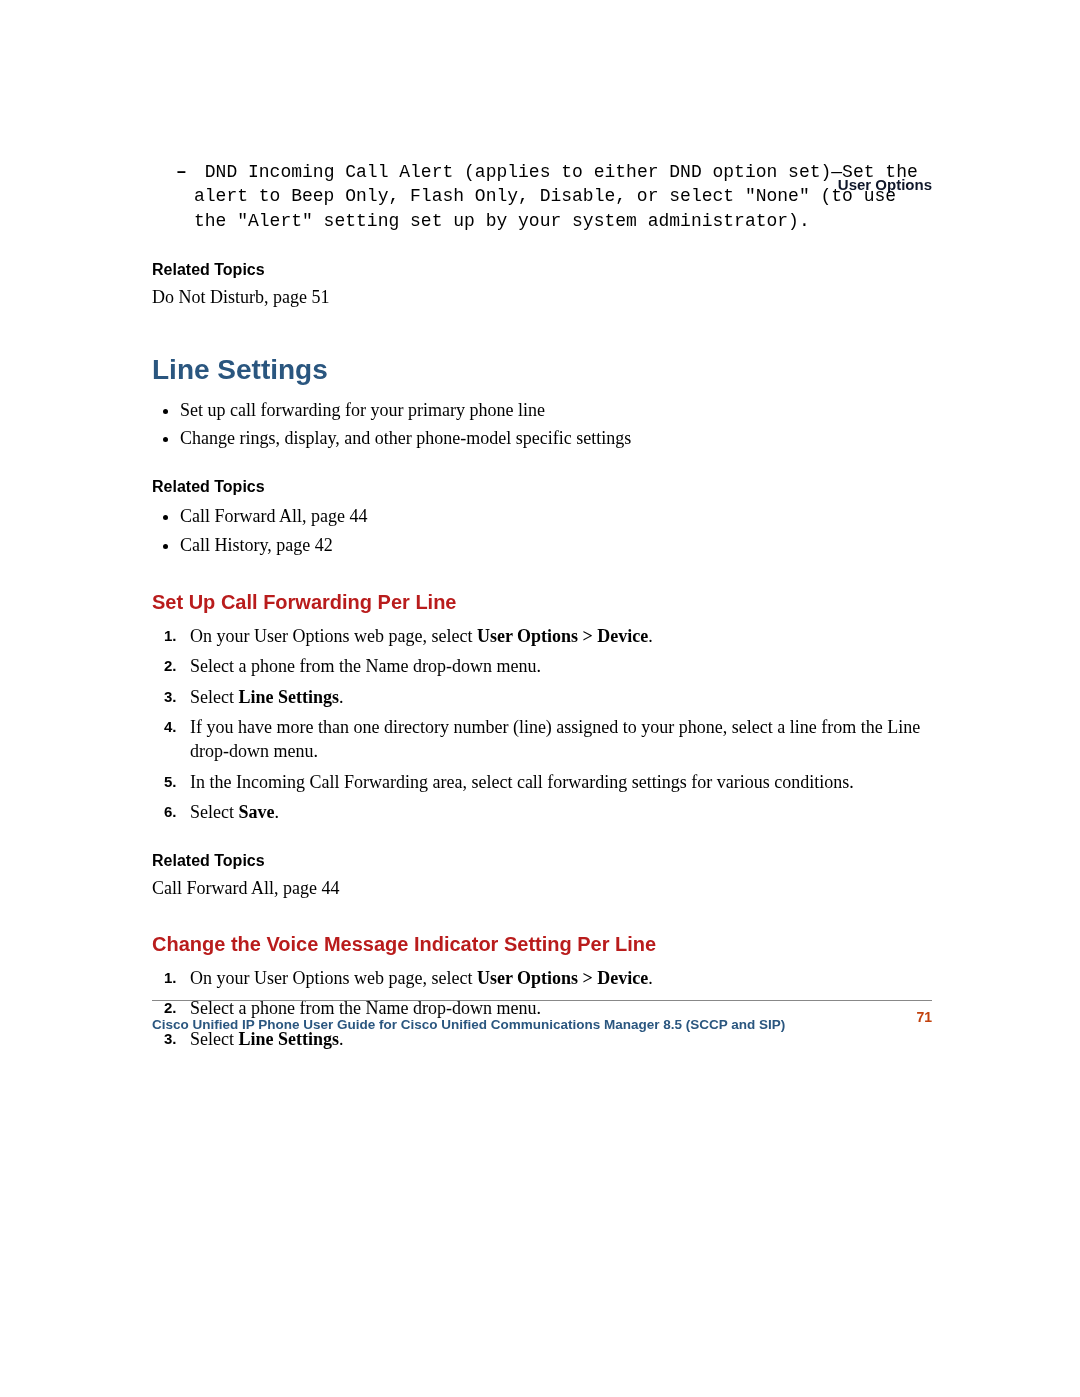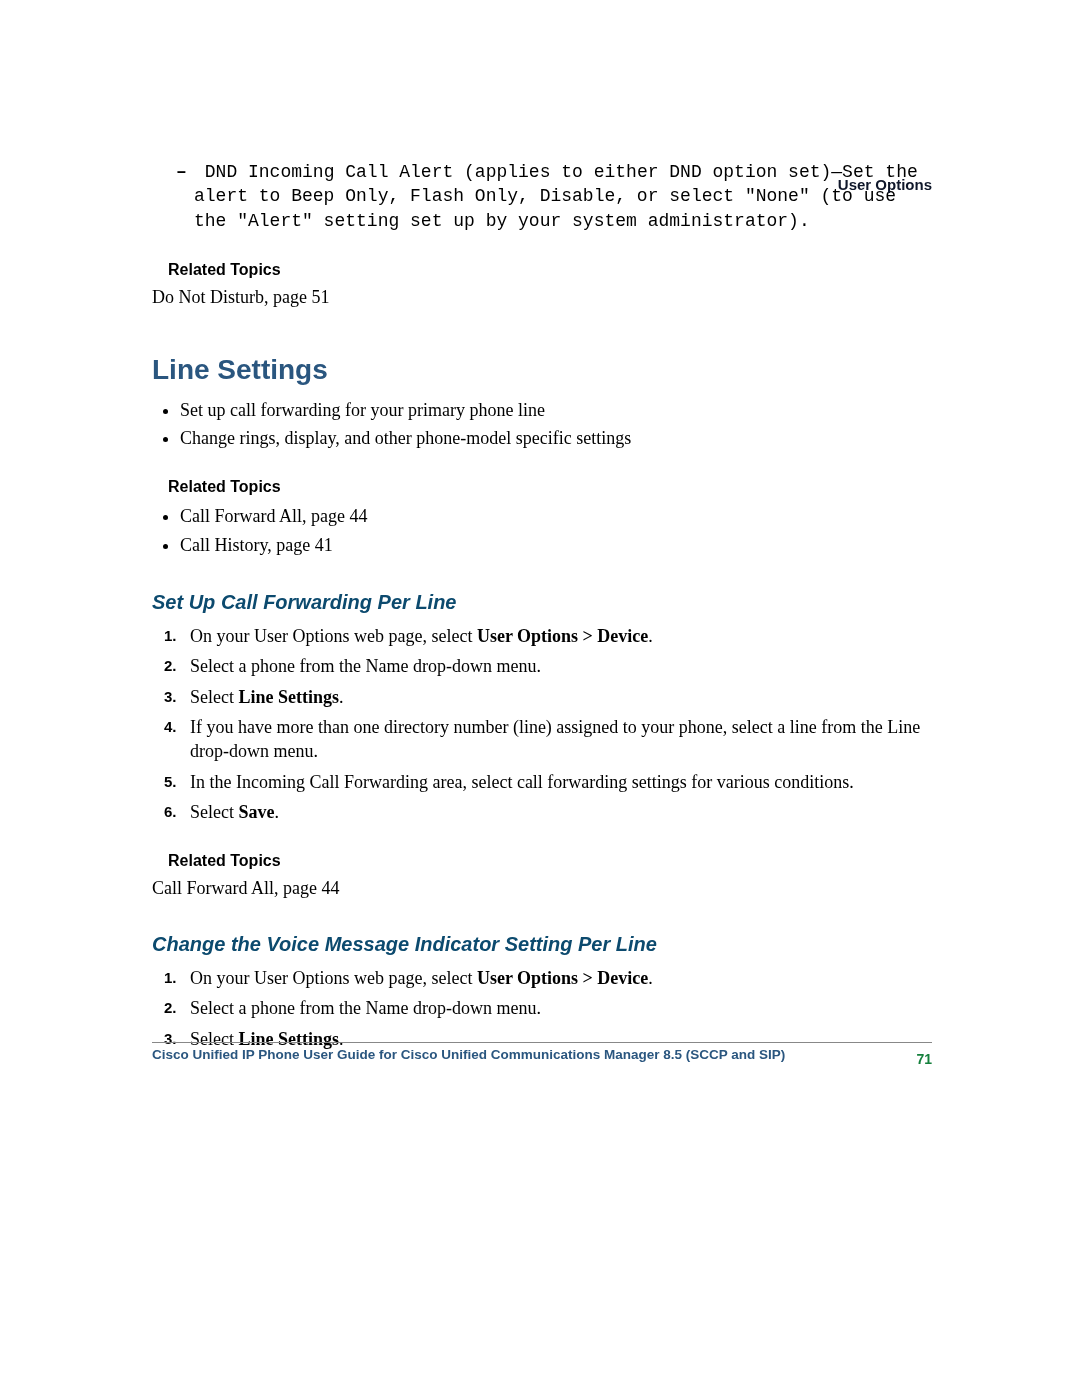--- a/index.html
+++ b/index.html
@@ -38,41 +38,39 @@
     width: 18px;
     margin-left: -18px;
     font-weight: bold;
   }
   .related-heading {
     font-family: Arial, Helvetica, sans-serif;
     font-weight: bold;
     font-size: 16px;
     margin-top: 28px;
     margin-bottom: 8px;
-    margin-left: 16px;
   }
   .link {
     color: #000000;
   }
   h2.section-title {
     font-family: Arial, Helvetica, sans-serif;
     font-weight: bold;
     font-size: 28px;
     color: #2a567f;
     margin-top: 46px;
     margin-bottom: 12px;
   }
   h3.subsection-title {
     font-family: Arial, Helvetica, sans-serif;
     font-weight: bold;
     font-size: 20px;
-    color: #0c4a6e;
+    color: #b91c1c;
     margin-top: 34px;
     margin-bottom: 10px;
-    font-style: italic;
   }
   p.body {
     margin: 6px 0 6px 0;
     line-height: 1.35;
   }
   ul.bullets {
     margin: 6px 0 6px 28px;
     padding: 0;
   }
   ul.bullets li {
@@ -100,38 +98,38 @@
     left: -26px;
     top: 2px;
   }
   .bold {
     font-weight: bold;
   }
   .footer {
     position: absolute;
     left: 152px;
     width: 780px;
-    top: 1042px;
+    top: 1000px;
     border-top: 1px solid #888;
-    padding-top: 0;
+    padding-top: 12px;
   }
   .footer-title {
     font-family: Arial, Helvetica, sans-serif;
     font-weight: bold;
     font-size: 13.5px;
     color: #2a567f;
   }
   .footer-page {
     position: absolute;
     right: 0;
     top: 8px;
     font-family: Arial, Helvetica, sans-serif;
     font-weight: bold;
     font-size: 14px;
-    color: #15803d;
+    color: #c2410c;
   }
 </style>
 </head>
 <body>
 
 <div class="page">
   <div class="header-right">User Options</div>
 
   <div class="dash-item">
     <span class="dash">–</span>
@@ -143,21 +141,21 @@
 
   <h2 class="section-title">Line Settings</h2>
   <ul class="bullets">
     <li>Set up call forwarding for your primary phone line</li>
     <li>Change rings, display, and other phone-model specific settings</li>
   </ul>
 
   <div class="related-heading">Related Topics</div>
   <ul class="bullets">
     <li><span class="link">Call Forward All, page 44</span></li>
-    <li><span class="link">Call History, page 41</span></li>
+    <li><span class="link">Call History, page 42</span></li>
   </ul>
 
   <h3 class="subsection-title">Set Up Call Forwarding Per Line</h3>
   <ol class="numbers">
     <li><span>On your User Options web page, select </span><span class="bold">User Options &gt; Device</span><span>.</span></li>
     <li><span>Select a phone from the Name drop-down menu.</span></li>
     <li><span>Select </span><span class="bold">Line Settings</span><span>.</span></li>
     <li><span>If you have more than one directory number (line) assigned to your phone, select a line from the Line drop-down menu.</span></li>
     <li><span>In the Incoming Call Forwarding area, select call forwarding settings for various conditions.</span></li>
     <li><span>Select </span><span class="bold">Save</span><span>.</span></li>

